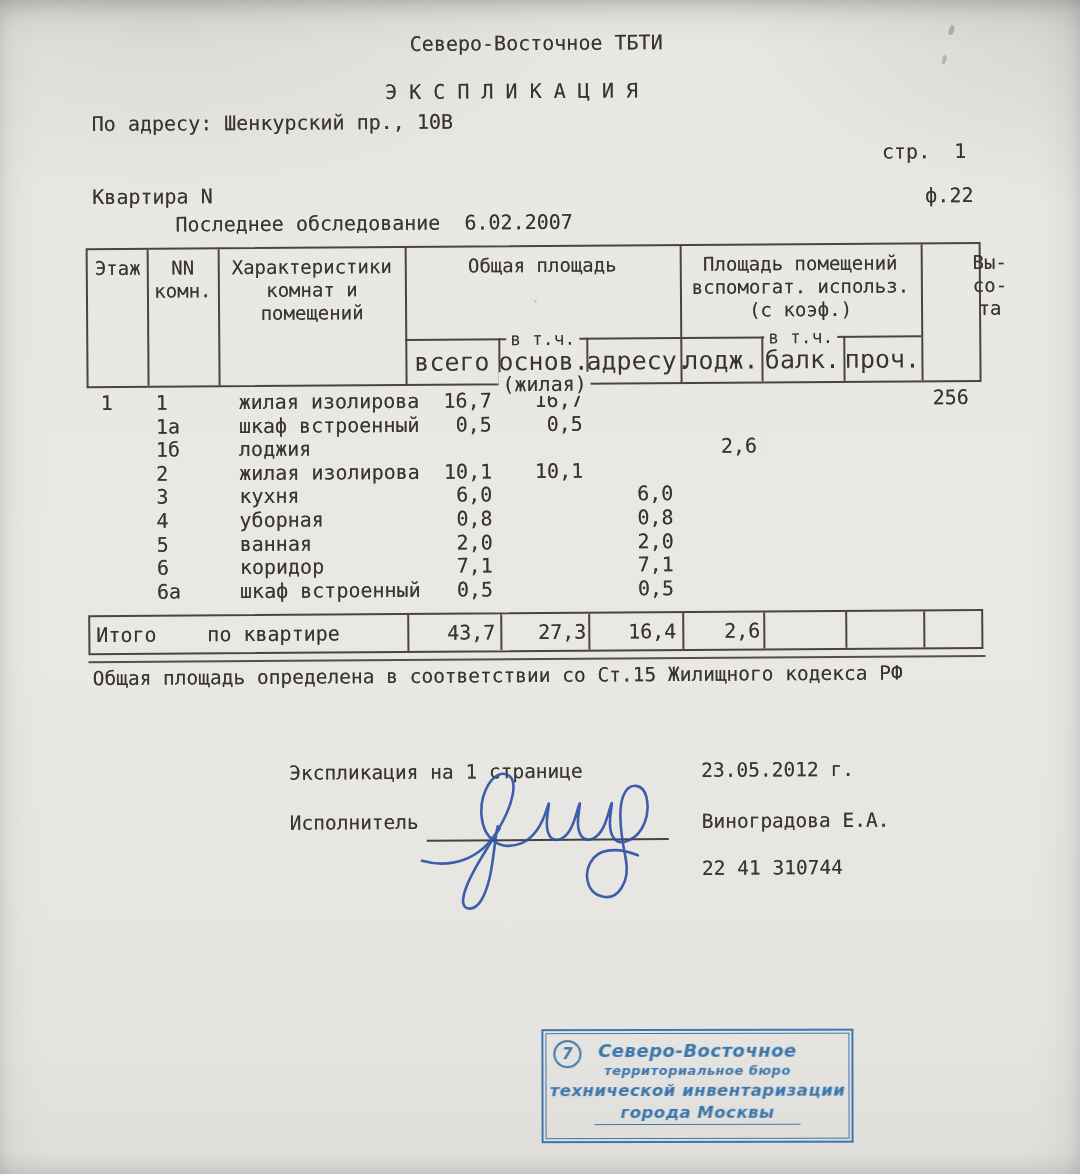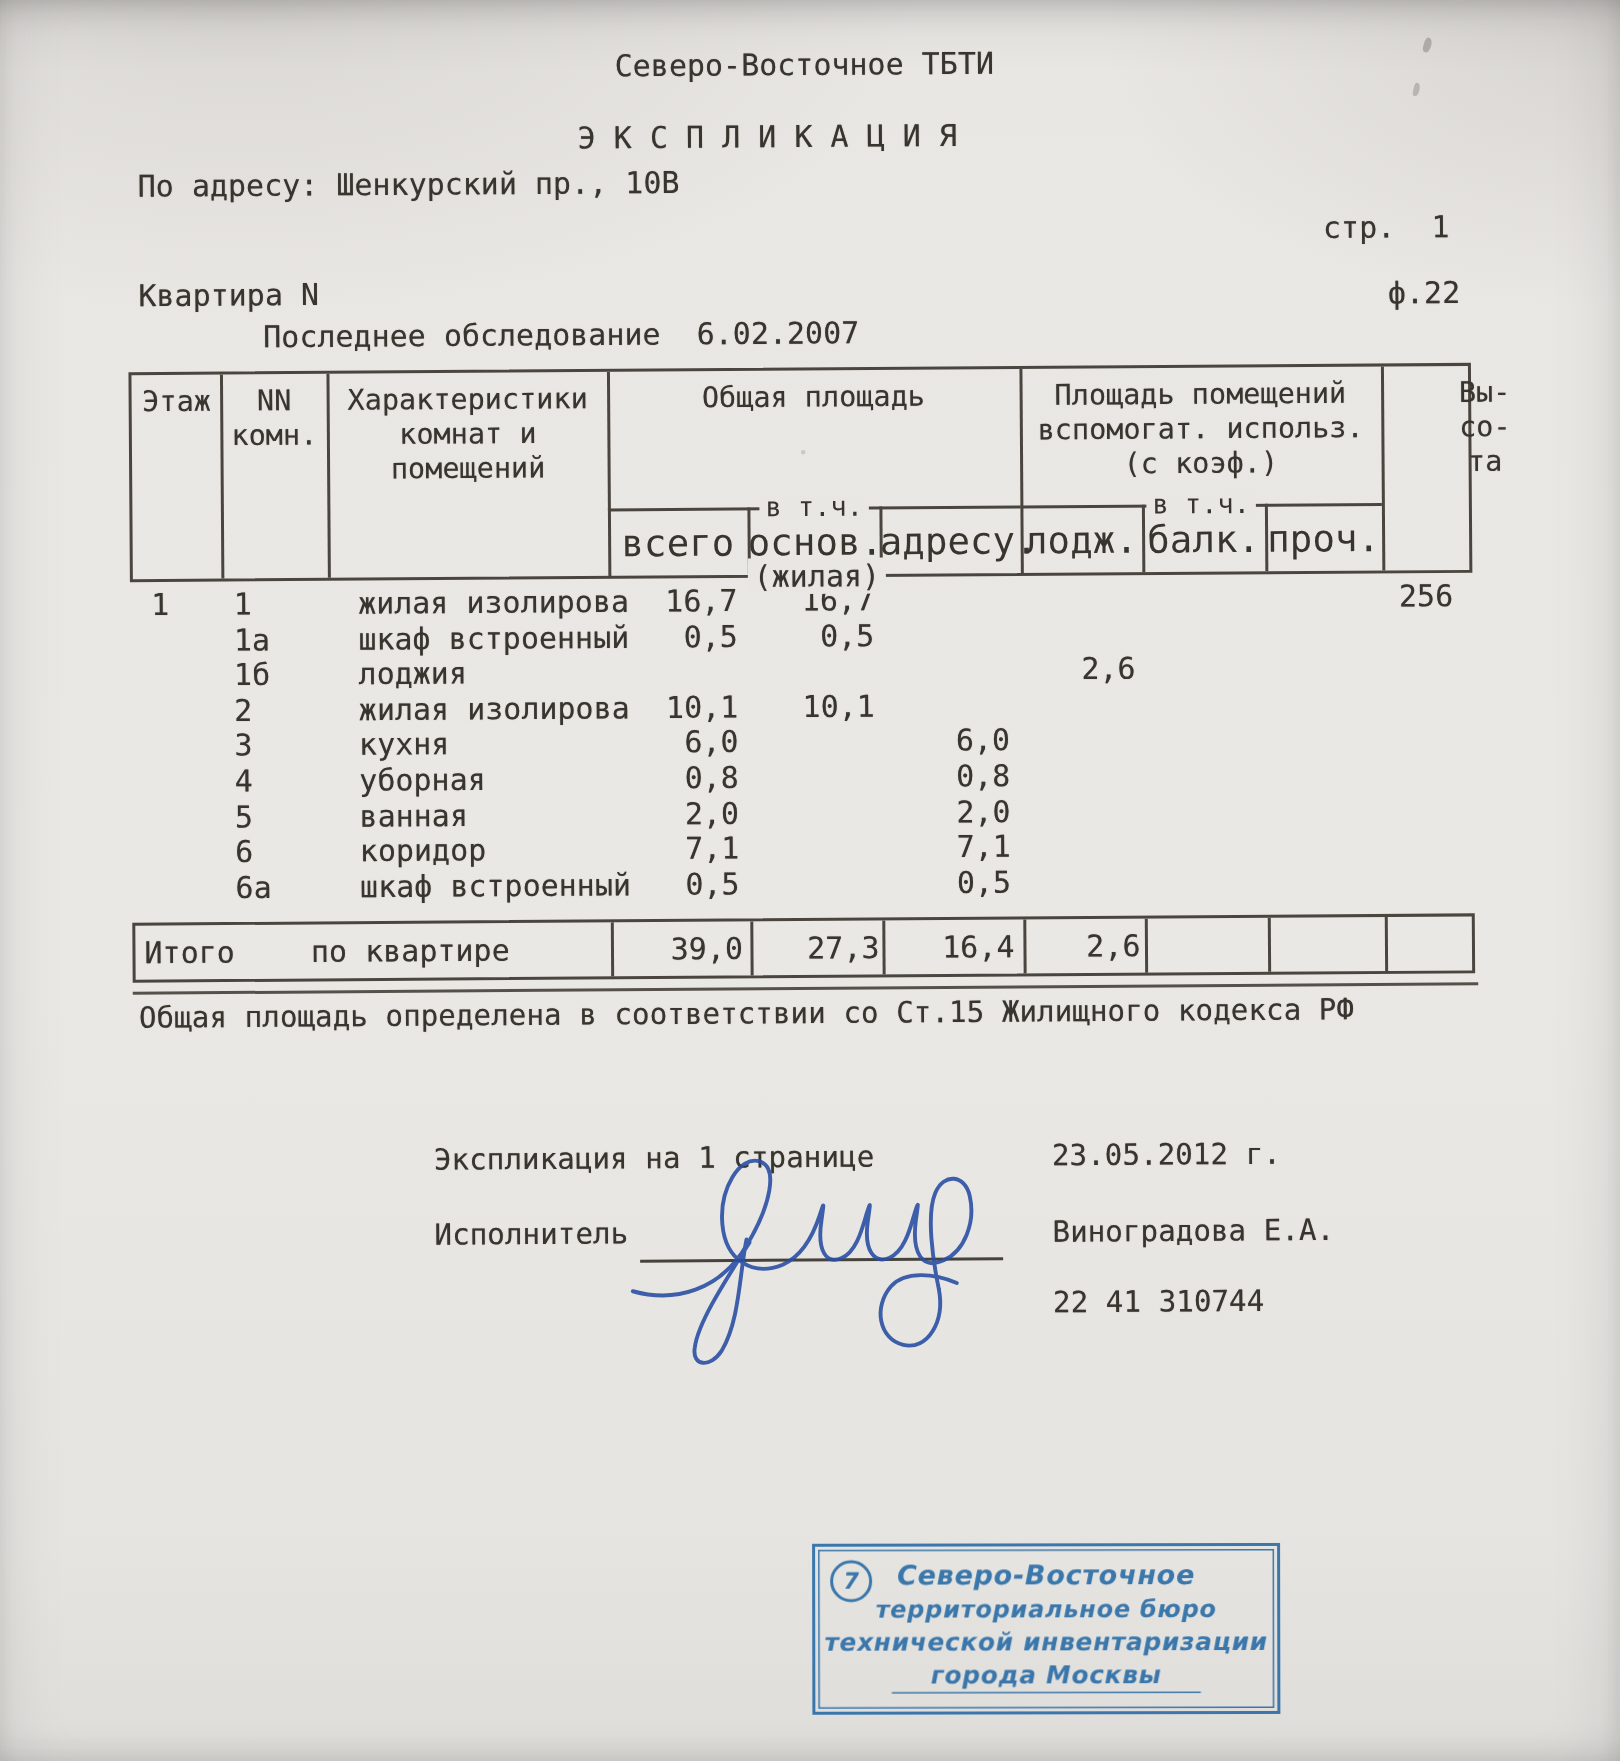--- a/index.html
+++ b/index.html
@@ -52,21 +52,21 @@
   .sigline{position:absolute;left:425px;top:839px;width:242px;height:2px;background:#46433d;}
   .sig-svg{position:absolute;left:408px;top:758px;width:262px;height:152px;}
   
   .stamp{position:absolute;left:538px;top:1030px;width:312px;height:114px;
          border:2.5px solid var(--stamp,#2e6fa8);box-sizing:border-box;transform:rotate(.3deg);
          color:var(--stamp,#2e6fa8);opacity:.93;filter:blur(.2px);}
   .stamp-inner{position:absolute;inset:2px;border:1px solid var(--stamp,#2e6fa8);}
   .stamp-line{position:relative;text-align:center;font-family:"DejaVu Sans","Liberation Sans",sans-serif;
               font-weight:bold;font-style:italic;letter-spacing:.5px;}
   .st1{margin-top:9px;font-size:18px;}
-  .st2{font-size:16px;margin-top:2px;}
+  .st2{font-size:13px;margin-top:2px;}
   .st3{font-size:16.5px;margin-top:3px;}
   .st4{font-size:16.5px;margin-top:3px;}
   .st4 u{text-decoration:none;border-bottom:1.5px solid var(--stamp,#2e6fa8);padding:0 26px 2px 26px;}
   .stamp-num{position:absolute;left:10px;top:9px;width:24px;height:24px;border:2px solid var(--stamp,#2e6fa8);
              border-radius:50%;font-family:"DejaVu Sans","Liberation Sans",sans-serif;font-style:italic;font-weight:bold;
              font-size:15px;line-height:24px;text-align:center;}
   .speck{position:absolute;background:#8a867f;border-radius:40% 60% 55% 45%;}
 </style>
 </head>
 <body>
@@ -242,21 +242,21 @@
     <div class="totbox">
       <div class="vline" style="left:317px;"></div>
       <div class="vline" style="left:410px;"></div>
       <div class="vline" style="left:498px;"></div>
       <div class="vline" style="left:592px;"></div>
       <div class="vline" style="left:673px;"></div>
       <div class="vline" style="left:755px;"></div>
       <div class="vline" style="left:833px;"></div>
       <span class="tot-c" style="left:6px;">Итого</span>
       <span class="tot-c" style="left:117px;">по квартире</span>
-      <span class="tot-c num" style="left:321px;width:84px;">39,0</span>
+      <span class="tot-c num" style="left:321px;width:84px;">43,7</span>
       <span class="tot-c num" style="left:414px;width:82px;">27,3</span>
       <span class="tot-c num" style="left:502px;width:84px;">16,4</span>
       <span class="tot-c num" style="left:596px;width:74px;">2,6</span>
     </div>
     <div class="hline" style="left:88px;top:658px;width:897px;background:#55514a;"></div>
 
     <div class="abs txt small" style="left:92px;top:664px;">Общая площадь определена в соответствии со Ст.15 Жилищного кодекса РФ</div>
 
     <div class="abs txt small" style="left:288px;top:760px;">Экспликация на 1 странице</div>
     <div class="abs txt small" style="left:700px;top:760px;">23.05.2012 г.</div>

